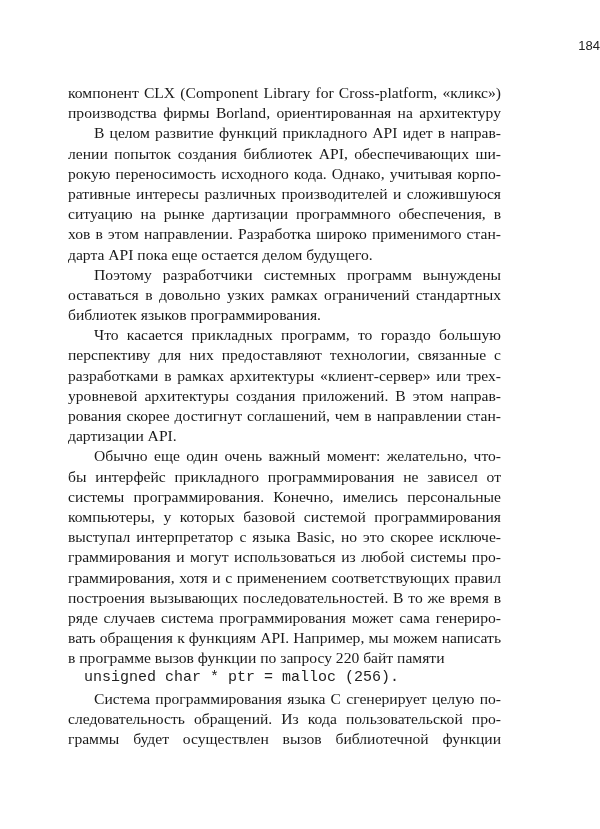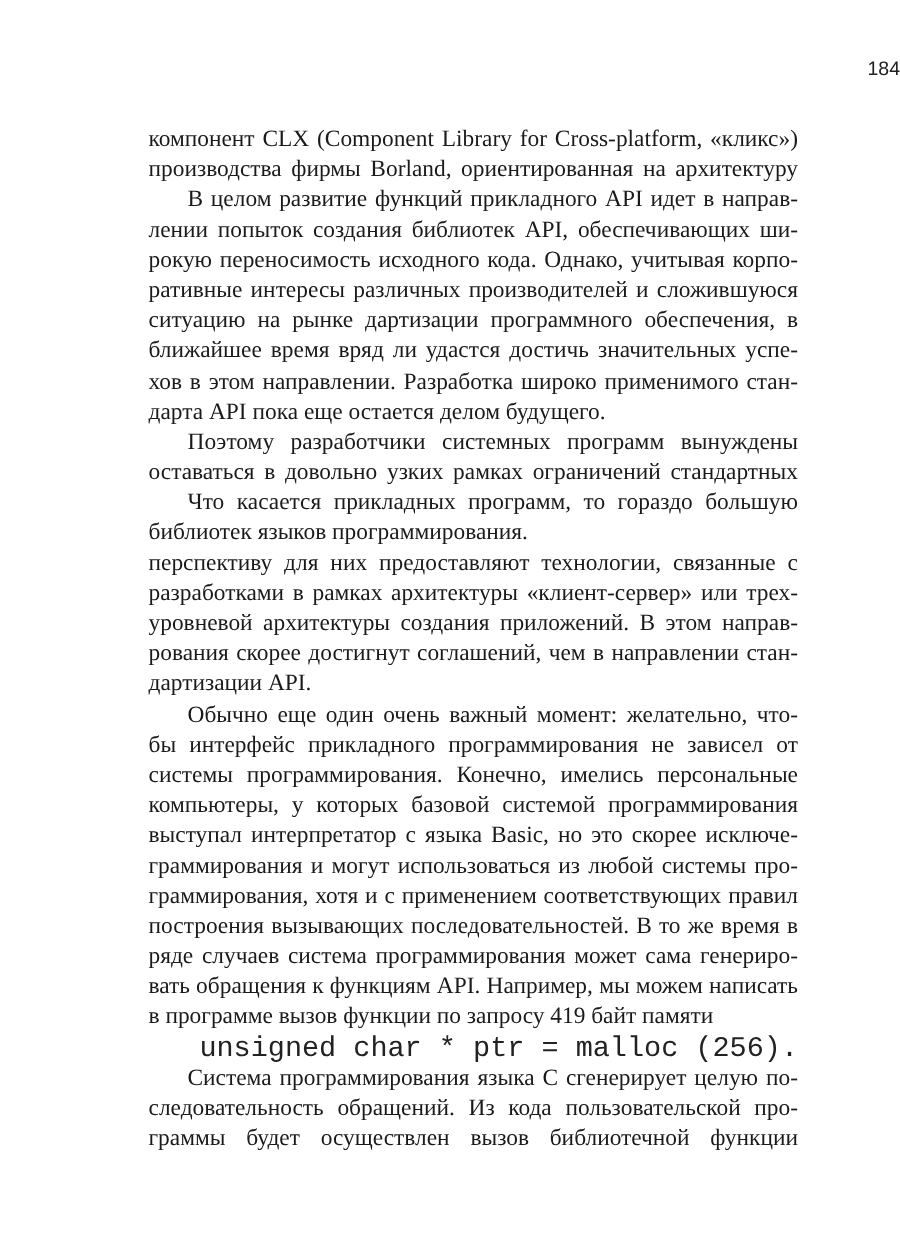--- a/index.html
+++ b/index.html
@@ -2,69 +2,68 @@
 <html><head>
   <meta charset="utf-8">
   <style>
     html, body { margin: 0; padding: 0; background: #ffffff; }
     body { width: 600px; height: 829px; position: relative; overflow: hidden; }
     .page-number {
       position: absolute; top: 38px; left: 0; width: 600px; text-align: right;
       font-family: "Liberation Sans", sans-serif; font-size: 13px; color: #222;
     }
     .text-block {
-      position: absolute; top: 83px; left: 99px; width: 433px;
+      position: absolute; top: 83px; left: 68px; width: 433px;
       font-family: "Liberation Serif", serif; font-size: 15.6px; line-height: 20.2px;
       color: #1a1a1a;
     }
     .line { display: block; text-align: justify; text-align-last: justify; white-space: nowrap; height: 20.2px; }
     .line.last { text-align-last: left; }
     .indent { padding-left: 26px; font-family: Liberation Serif, serif; }
     .code {
-      font-family: "Liberation Mono", monospace; font-size: 19px; padding-left: 16px;
-      white-space: pre; height: 20.2px; display: block; color: #222; text-align: right;
+      font-family: "Liberation Mono", monospace; font-size: 15px; padding-left: 16px;
+      white-space: pre; height: 20.2px; display: block; color: #222;
     }
   </style>
 </head>
 <body>
 
 <div class="page-number">184</div>
 
 <div class="text-block">
   <div id="lines-before">
       <span class="line">компонент CLX (Component Library for Cross-platform, «кликс»)</span>
       <span class="line">производства фирмы Borland, ориентированная на архитектуру</span>
       <span class="line indent">В целом развитие функций прикладного API идет в направ-</span>
       <span class="line">лении попыток создания библиотек API, обеспечивающих ши-</span>
       <span class="line">рокую переносимость исходного кода. Однако, учитывая корпо-</span>
       <span class="line">ративные интересы различных производителей и сложившуюся</span>
       <span class="line">ситуацию на рынке дартизации программного обеспечения, в</span>
-      <span class="line">ближайшее время вряд ли удастся достичь значительных успе-</span>
       <span class="line">хов в этом направлении. Разработка широко применимого стан-</span>
       <span class="line last">дарта API пока еще остается делом будущего.</span>
       <span class="line indent">Поэтому разработчики системных программ вынуждены</span>
       <span class="line">оставаться в довольно узких рамках ограничений стандартных</span>
+      <span class="line last">библиотек языков программирования.</span>
       <span class="line indent">Что касается прикладных программ, то гораздо большую</span>
-      <span class="line last">библиотек языков программирования.</span>
       <span class="line">перспективу для них предоставляют технологии, связанные с</span>
       <span class="line">разработками в рамках архитектуры «клиент-сервер» или трех-</span>
       <span class="line">уровневой архитектуры создания приложений. В этом направ-</span>
       <span class="line">рования скорее достигнут соглашений, чем в направлении стан-</span>
       <span class="line last">дартизации API.</span>
       <span class="line indent">Обычно еще один очень важный момент: желательно, что-</span>
       <span class="line">бы интерфейс прикладного программирования не зависел от</span>
       <span class="line">системы программирования. Конечно, имелись персональные</span>
       <span class="line">компьютеры, у которых базовой системой программирования</span>
       <span class="line">выступал интерпретатор с языка Basic, но это скорее исключе-</span>
       <span class="line">граммирования и могут использоваться из любой системы про-</span>
       <span class="line">граммирования, хотя и с применением соответствующих правил</span>
       <span class="line">построения вызывающих последовательностей. В то же время в</span>
       <span class="line">ряде случаев система программирования может сама генериро-</span>
       <span class="line">вать обращения к функциям API. Например, мы можем написать</span>
-      <span class="line last">в программе вызов функции по запросу 419 байт памяти</span>
+      <span class="line last">в программе вызов функции по запросу 220 байт памяти</span>
     </div>
   <span class="code">unsigned char * ptr = malloc (256).</span>
   <div id="lines-after">
       <span class="line indent">Система программирования языка С сгенерирует целую по-</span>
       <span class="line">следовательность обращений. Из кода пользовательской про-</span>
       <span class="line">граммы будет осуществлен вызов библиотечной функции</span>
     </div>
 </div>
 
 </body></html>

